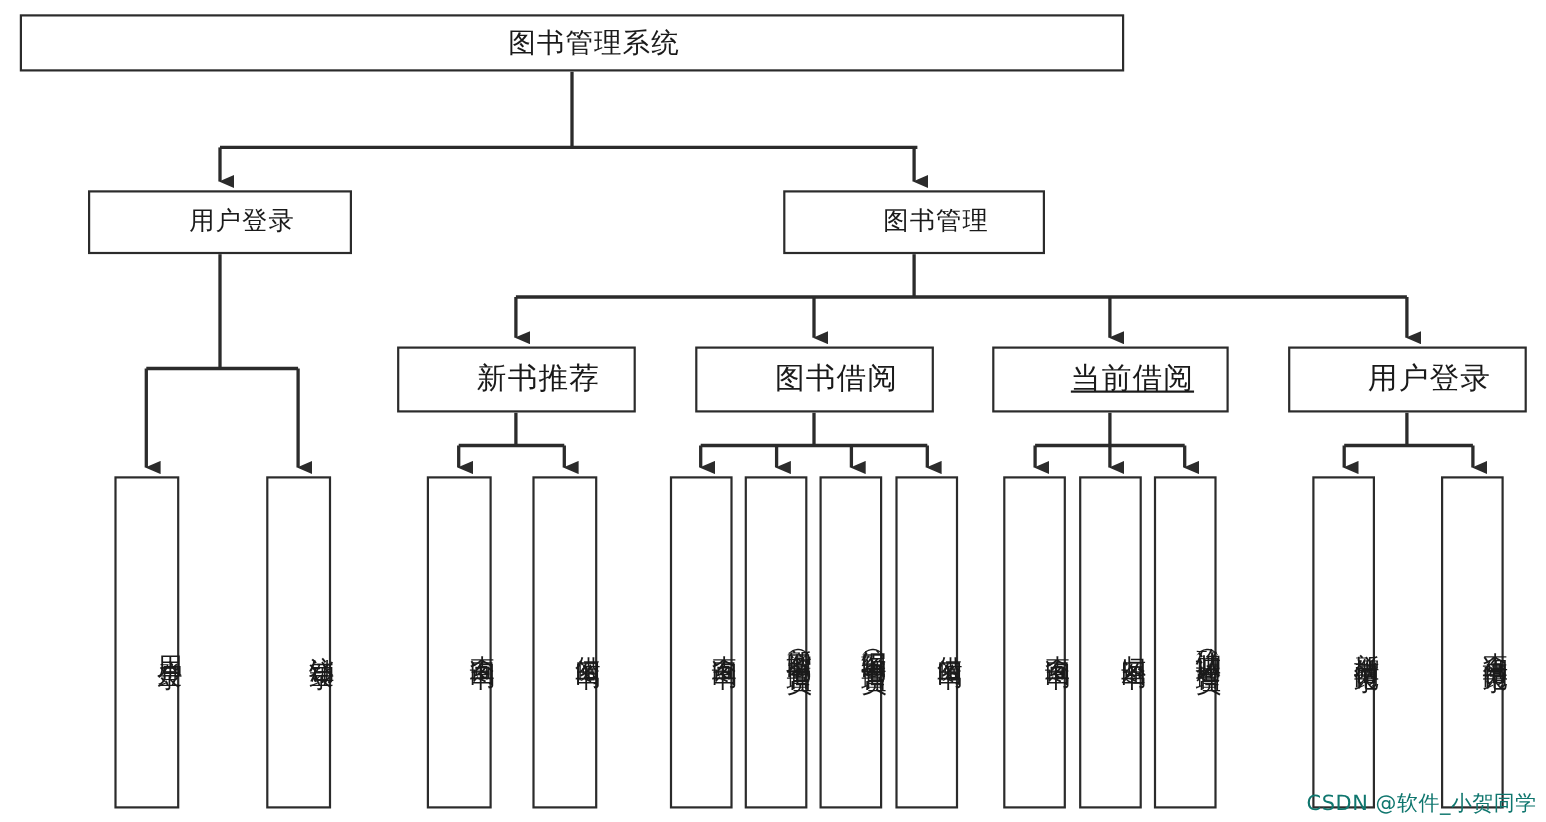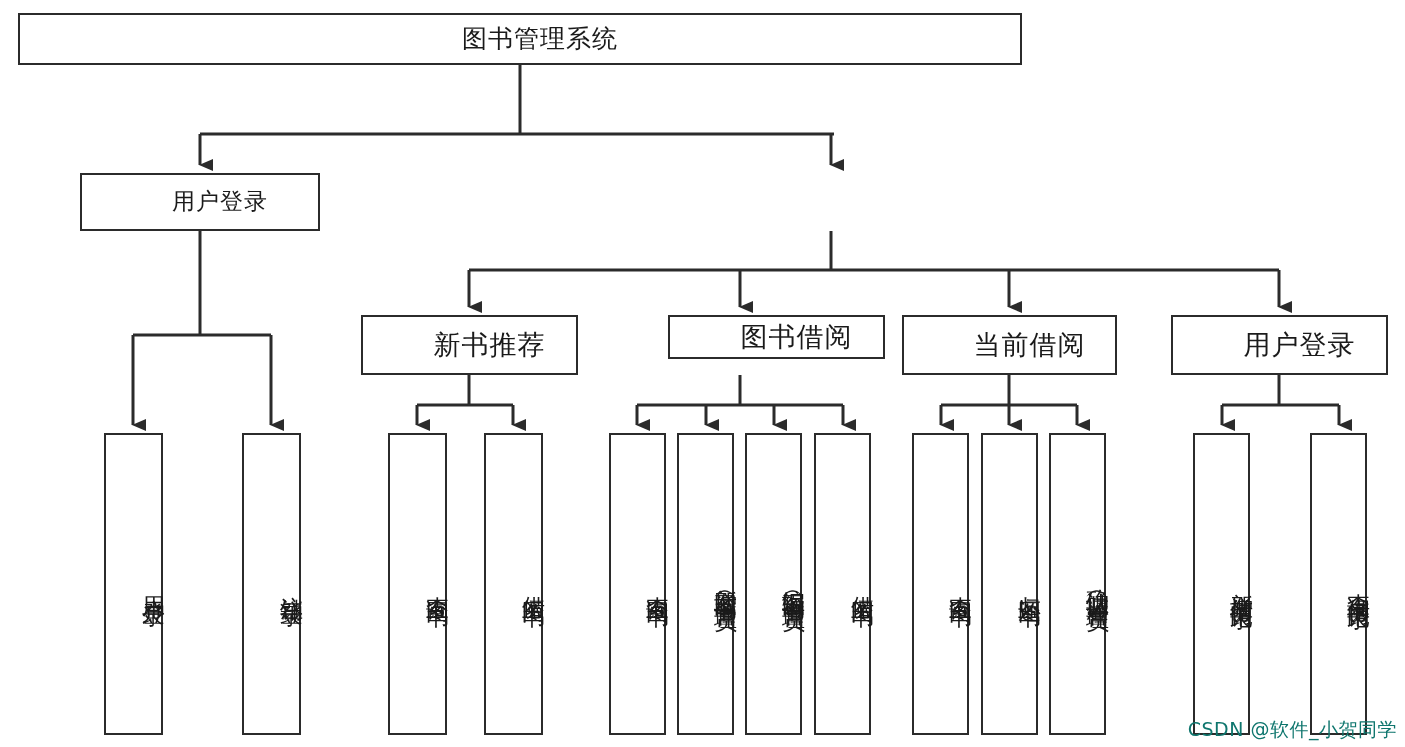--- a/index.html
+++ b/index.html
@@ -128,28 +128,31 @@
     </g>
   </svg>
 
   <div class="node root" style="left:18px;top:13px;width:1004px;height:52px;">
     <span>图书管理系统</span>
   </div>
 
   <div class="node lvl2" style="left:80px;top:173px;width:240px;height:58px;">
     <span>用户登录</span>
   </div>
+  <div class="node lvl2" style="left:712px;top:173px;width:238px;height:58px;">
+    <span>图书管理</span>
+  </div>
 
   <div class="node lvl3" style="left:361px;top:315px;width:217px;height:60px;">
     <span>新书推荐</span>
   </div>
-  <div class="node lvl3" style="left:668px;top:315px;width:217px;height:44px;">
+  <div class="node lvl3" style="left:632px;top:315px;width:217px;height:60px;">
     <span>图书借阅</span>
   </div>
-  <div class="node lvl3" style="left:902px;top:315px;width:215px;height:60px;">
+  <div class="node lvl3" style="left:902px;top:315px;width:215px;height:60px;text-decoration:underline;">
     <span>当前借阅</span>
   </div>
   <div class="node lvl3" style="left:1171px;top:315px;width:217px;height:60px;">
     <span>用户登录</span>
   </div>
 
   <div class="node leaf" style="left:104px;top:433px;width:59px;height:302px;">
     <span class="vtext">用户登录</span>
   </div>
   <div class="node leaf" style="left:242px;top:433px;width:59px;height:302px;">

